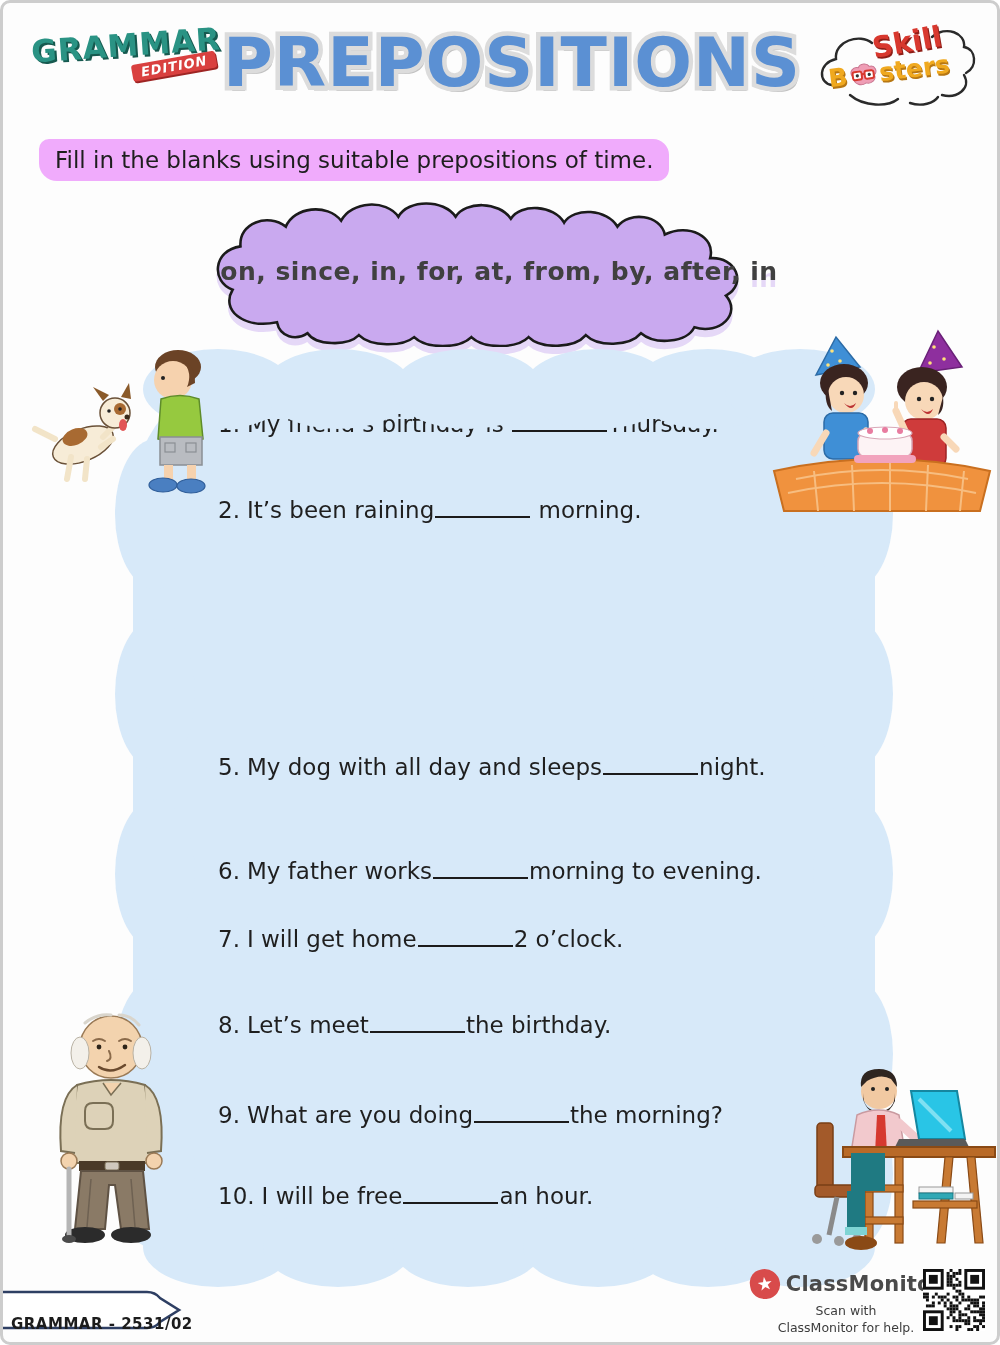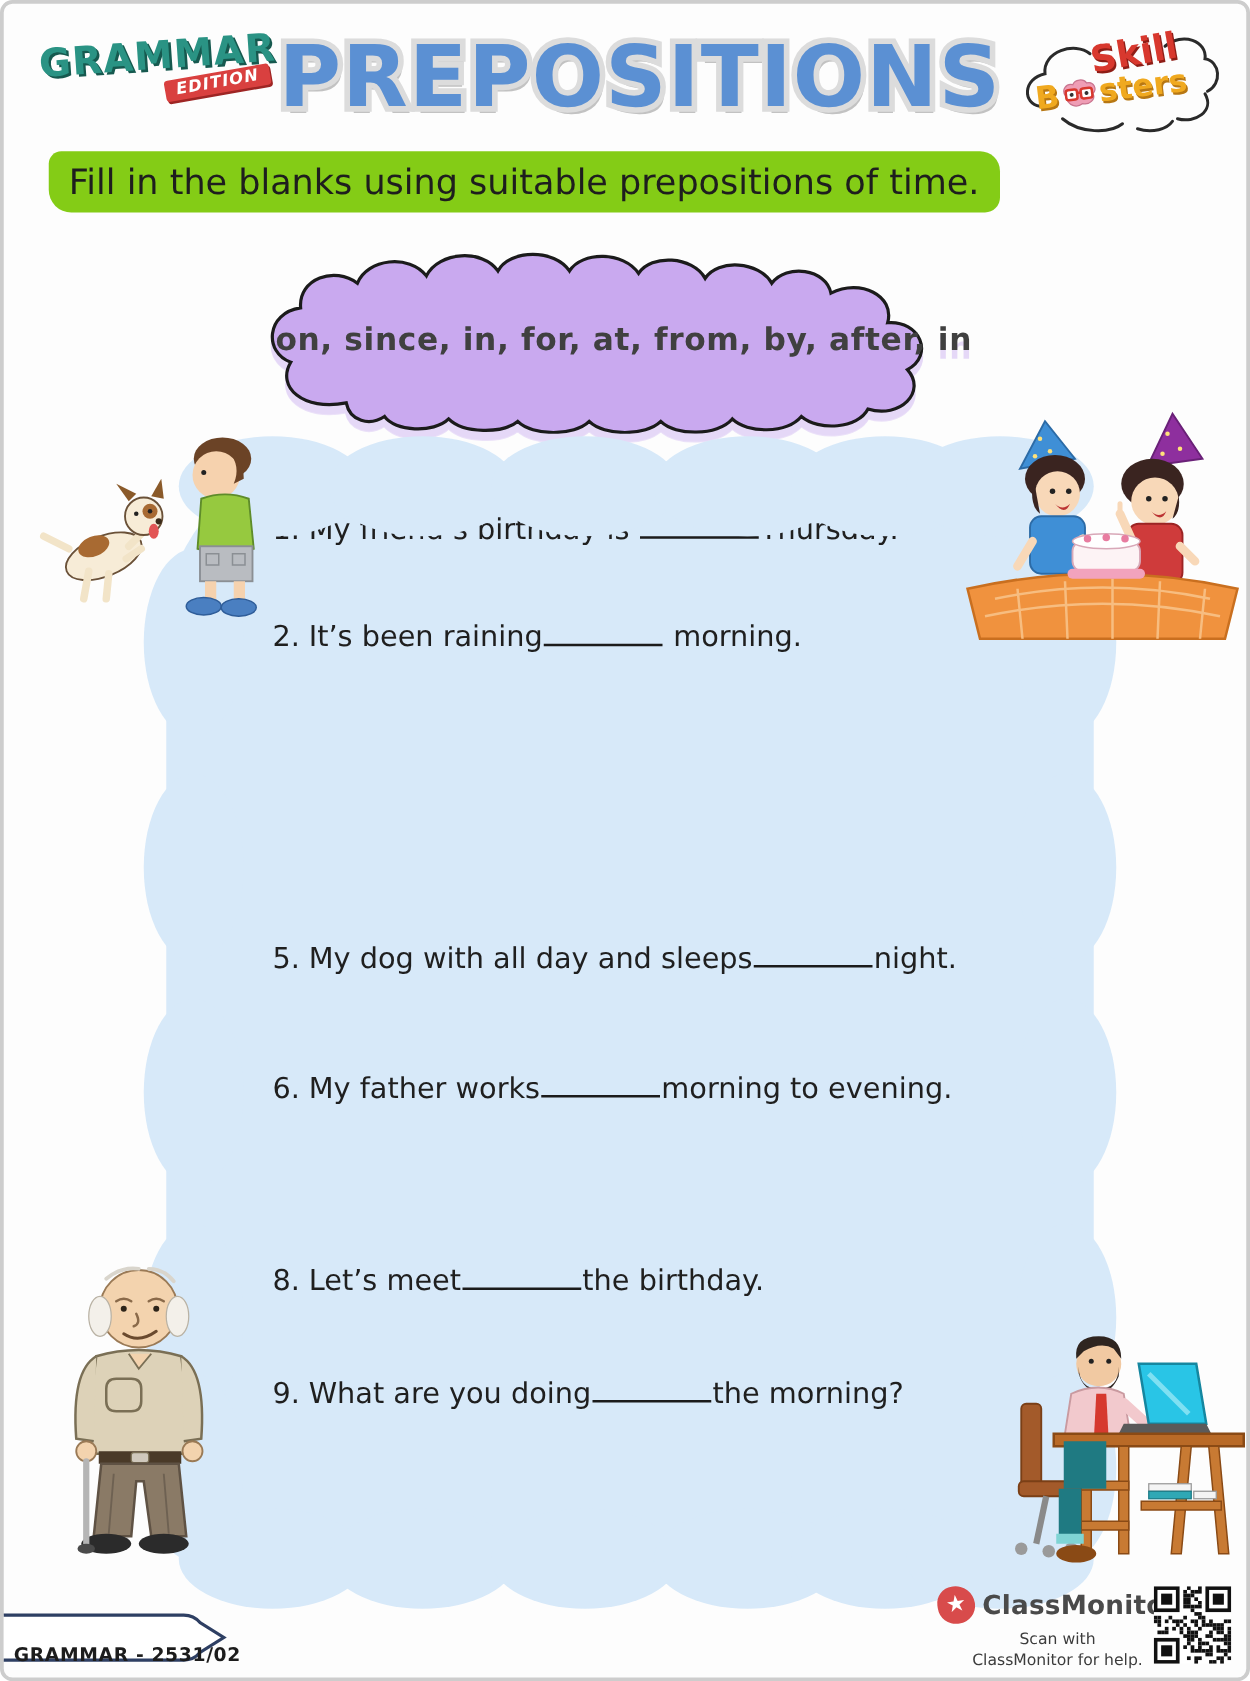--- a/index.html
+++ b/index.html
@@ -32,22 +32,22 @@
     font-size:29px;font-weight:800;color:#d8382e;text-shadow:1px 2px 0 #8e1d16;
   }
   .skill-word2{
     position:absolute;left:14px;top:44px;transform:rotate(-7deg);
     font-size:25px;font-weight:800;color:#f0a91f;text-shadow:1px 2px 0 #b77713;
     display:flex;align-items:center;
   }
   .brain-ic{display:inline-block;margin:0 1px;}
   
   .instruction{
-    position:absolute;left:36px;top:118px;
-    background:#84cc16;color:#1e1e1e;font-size:28px;
+    position:absolute;left:36px;top:136px;
+    background:#f0abfc;color:#1e1e1e;font-size:23px;
     padding:8px 16px;border-radius:10px 16px 12px 18px;white-space:nowrap;
   }
   
   .cloud-wrap{position:absolute;left:200px;top:196px;width:592px;height:152px;
     filter:drop-shadow(0 7px 0 rgba(200,170,240,.45));}
   .cloud-wrap svg{position:absolute;inset:0;}
   .cloud-text{
     position:absolute;left:0;right:0;top:58px;text-align:center;
     font-size:25px;font-weight:700;color:#404040;letter-spacing:.5px;
   }
@@ -125,22 +125,24 @@
     </svg>
     <div class="cloud-text">on, since, in, for, at, from, by, after, in</div>
   </div>
 
   <div class="panel">
     <div class="questions">
         <div class="q-row" style="top: 42px;"><span class="q-num">1.</span><span>My friend’s birthday is </span><span class="blank"></span><span>Thursday.</span></div>
         <div class="q-row" style="top: 127.8px;"><span class="q-num">2.</span><span>It’s been raining</span><span class="blank"></span><span> morning.</span></div>
         <div class="q-row" style="top: 385.2px;"><span class="q-num">5.</span><span>My dog with all day and sleeps</span><span class="blank"></span><span>night.</span></div>
         <div class="q-row" style="top: 489px;"><span class="q-num">6.</span><span>My father works</span><span class="blank"></span><span>morning to evening.</span></div>
+        <div class="q-row" style="top: 556.8px;"><span class="q-num">7.</span><span>I will get home</span><span class="blank"></span><span>2 o’clock.</span></div>
         <div class="q-row" style="top: 642.6px;"><span class="q-num">8.</span><span>Let’s meet</span><span class="blank"></span><span>the birthday.</span></div>
         <div class="q-row" style="top: 733px;"><span class="q-num">9.</span><span>What are you doing</span><span class="blank"></span><span>the morning?</span></div>
+        <div class="q-row" style="top: 814.2px;"><span class="q-num">10.</span><span>I will be free</span><span class="blank"></span><span>an hour.</span></div>
       </div>
   <div class="bump" style="left: 10px; top: -20px; width: 150px; height: 80px;"></div>
       <div class="bump" style="left: 10px; top: 838px; width: 150px; height: 80px;"></div>
       <div class="bump" style="left: 130px; top: -20px; width: 150px; height: 80px;"></div>
       <div class="bump" style="left: 130px; top: 838px; width: 150px; height: 80px;"></div>
       <div class="bump" style="left: 260px; top: -20px; width: 150px; height: 80px;"></div>
       <div class="bump" style="left: 260px; top: 838px; width: 150px; height: 80px;"></div>
       <div class="bump" style="left: 390px; top: -20px; width: 150px; height: 80px;"></div>
       <div class="bump" style="left: 390px; top: 838px; width: 150px; height: 80px;"></div>
       <div class="bump" style="left: 500px; top: -20px; width: 150px; height: 80px;"></div>

